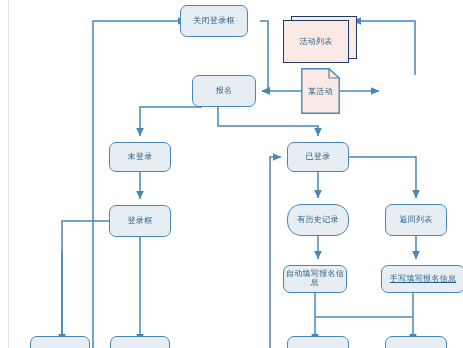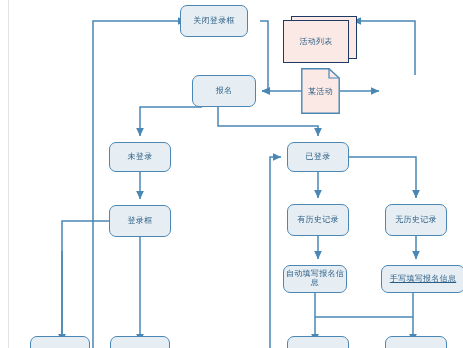--- a/index.html
+++ b/index.html
@@ -143,26 +143,26 @@
   </div>
 
   <div class="node rounded" style="left:287px;top:142px;width:62px;height:30px;">
     <span>已登录</span>
   </div>
 
   <div class="node rounded" style="left:109px;top:205px;width:62px;height:32px;">
     <span>登录框</span>
   </div>
 
-  <div class="node rounded" style="left:287px;top:204px;width:62px;height:32px;">
+  <div class="node rounded" style="left:287px;top:204px;width:62px;height:32px;border-radius:14px;">
     <span>有历史记录</span>
   </div>
 
   <div class="node rounded" style="left:385px;top:204px;width:62px;height:32px;">
-    <span>无历史记录</span>
+    <span>返回列表</span>
   </div>
 
   <div class="node rounded" style="left:283px;top:265px;width:64px;height:28px;">
     <span>自动填写报名信息</span>
   </div>
 
   <div class="node rounded" style="left:381px;top:265px;width:84px;height:28px;text-decoration:underline;">
     <span>手写填写报名信息</span>
   </div>
 

